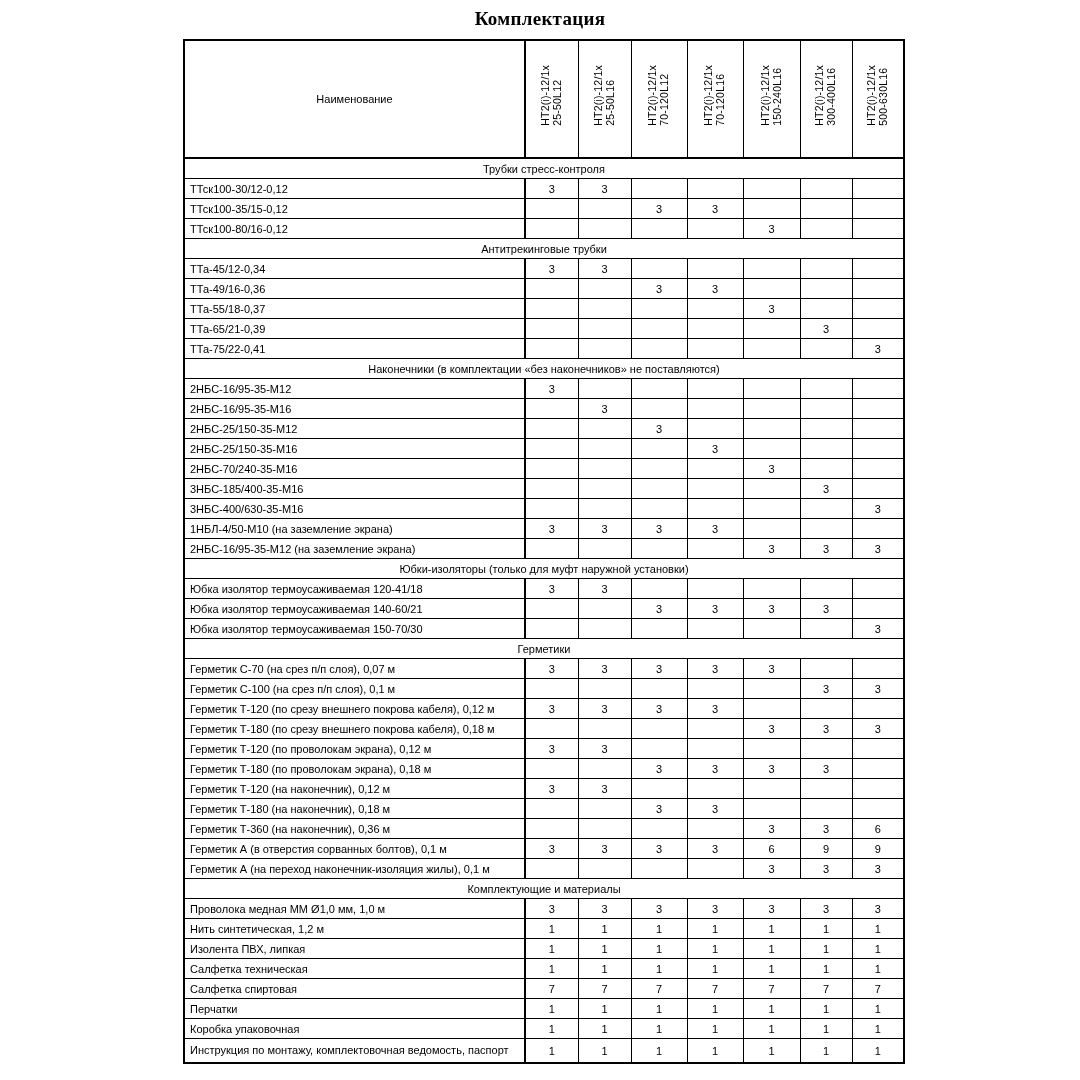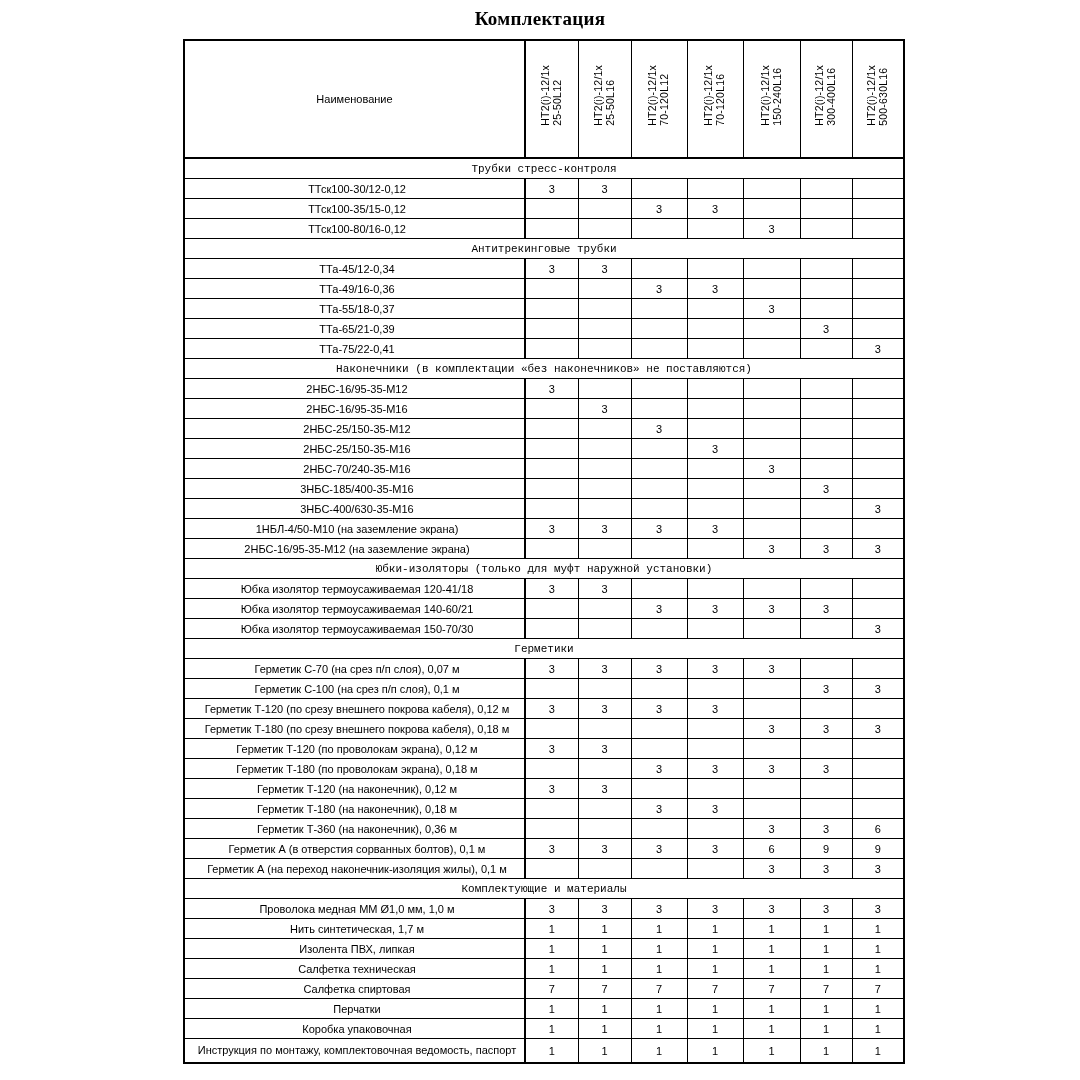--- a/index.html
+++ b/index.html
@@ -66,24 +66,23 @@
     letter-spacing: 0.2px;
     display: inline-block;
     margin: 0 auto;
     text-align: left;
   }
   .section-row td {
     text-align: center;
     font-size: 11.5px;
     height: 17px;
     padding: 1px 0 1px 0 !important;
-    font-family: Liberation Mono, monospace;
   }
   .name-cell {
-    text-align: center;
+    text-align: left;
     padding: 1px 0 1px 5px !important;
     height: 17px;
     font-size: 11.3px;
     white-space: nowrap;
     border-right: 2px solid #000 !important;
   }
   .name-cell.two-line {
     white-space: normal;
     line-height: 1.25;
     padding-top: 3px !important;
@@ -465,21 +464,21 @@
           <td class="name-cell">Проволока медная ММ Ø1,0 мм, 1,0 м</td>
           <td class="qty">3</td>
           <td class="qty">3</td>
           <td class="qty">3</td>
           <td class="qty">3</td>
           <td class="qty">3</td>
           <td class="qty">3</td>
           <td class="qty">3</td>
         </tr>
         <tr>
-          <td class="name-cell">Нить синтетическая, 1,7 м</td>
+          <td class="name-cell">Нить синтетическая, 1,2 м</td>
           <td class="qty">1</td>
           <td class="qty">1</td>
           <td class="qty">1</td>
           <td class="qty">1</td>
           <td class="qty">1</td>
           <td class="qty">1</td>
           <td class="qty">1</td>
         </tr>
         <tr>
           <td class="name-cell">Изолента ПВХ, липкая</td>

